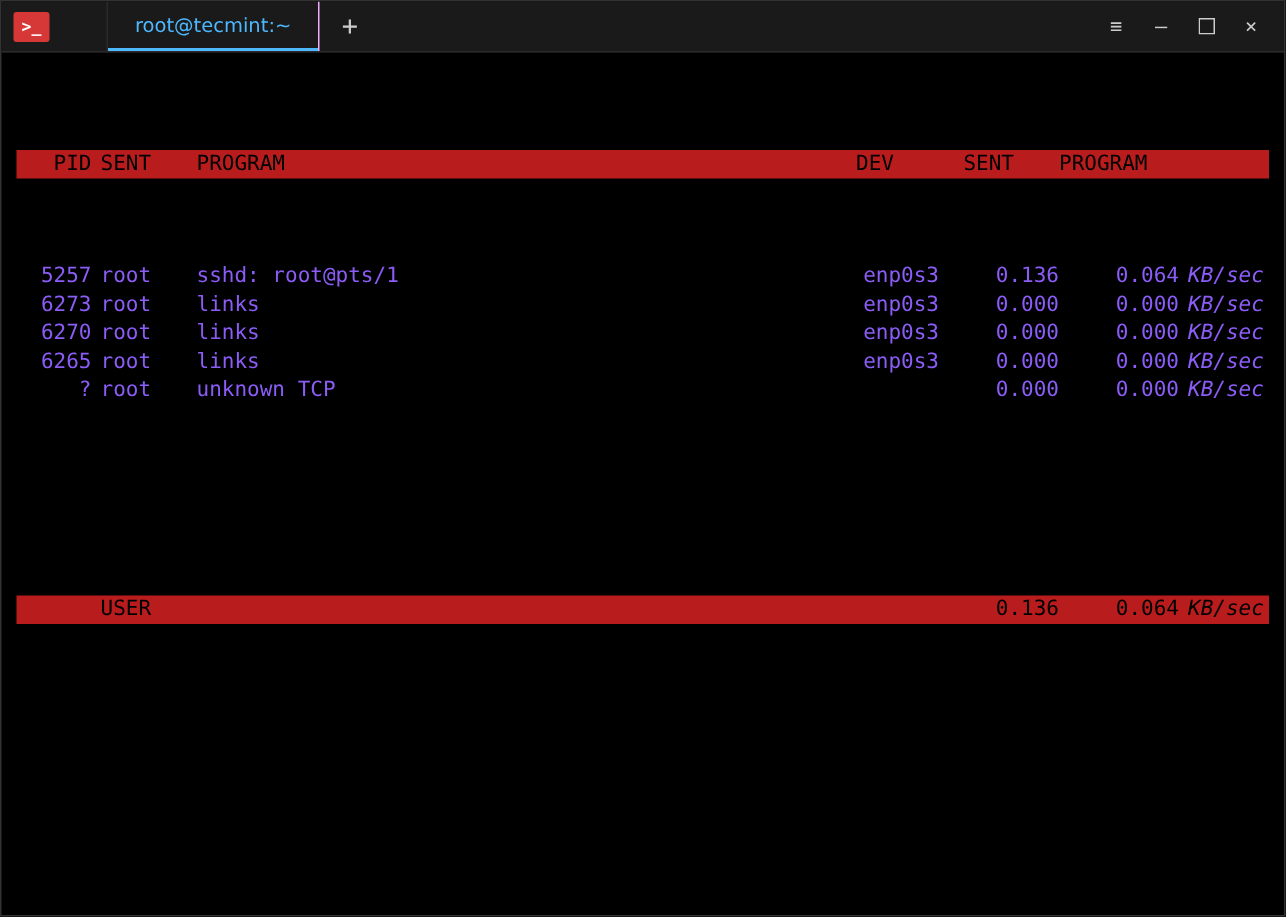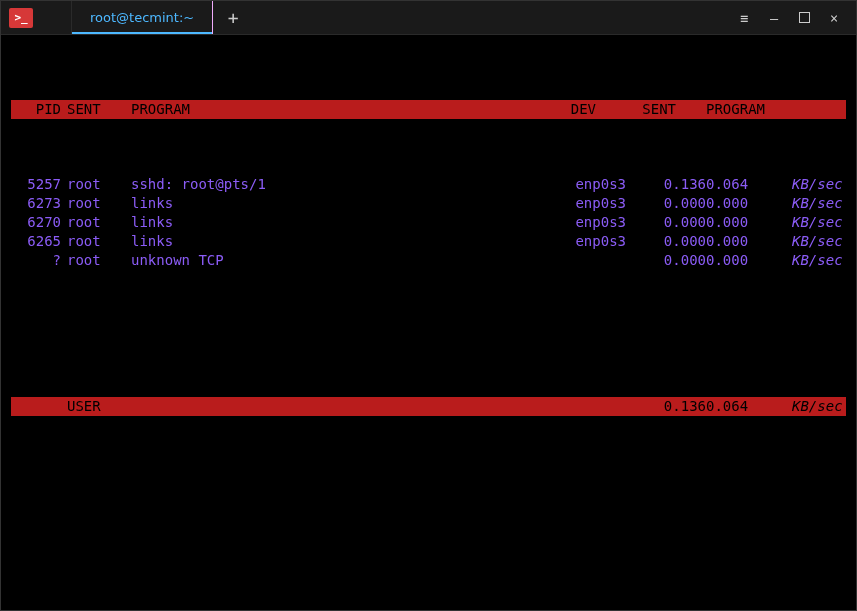--- a/index.html
+++ b/index.html
@@ -95,21 +95,21 @@
       background: #b91c1c;
       color: #000;
     }
     .flex-row { display: flex; }
     .c-pid { width: 50px; text-align: right; }
     .c-user { width: 70px; padding-left: 6px; }
     .c-prog { flex: 1; padding-left: 0; }
     .c-dev { width: 90px; text-align: right; }
     .c-sent { width: 80px; text-align: right; }
     .c-recv-label { width: 110px; padding-left: 30px; }
-    .c-recv { width: 80px; }
+    .c-recv { width: 80px; text-align: right; }
     .c-unit { width: 60px; padding-left: 6px; font-style: italic; }
     .proc-row { color: #8b5cf6; }
     .gap-row { height: 14px; }
   </style>
 </head>
 <body>
 
 <div class="titlebar">
   <div class="app-icon">
     <div class="app-icon-box">&gt;_</div>

